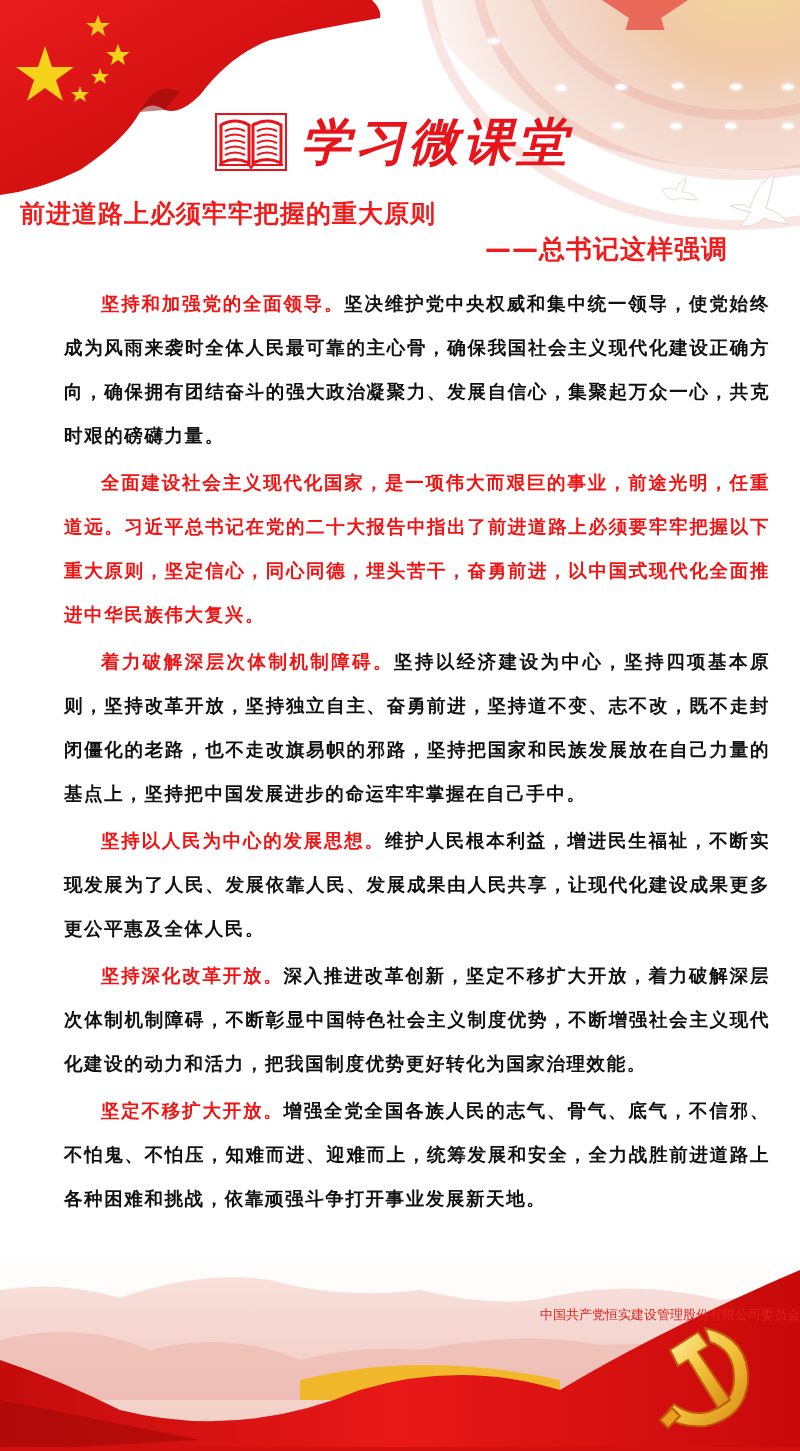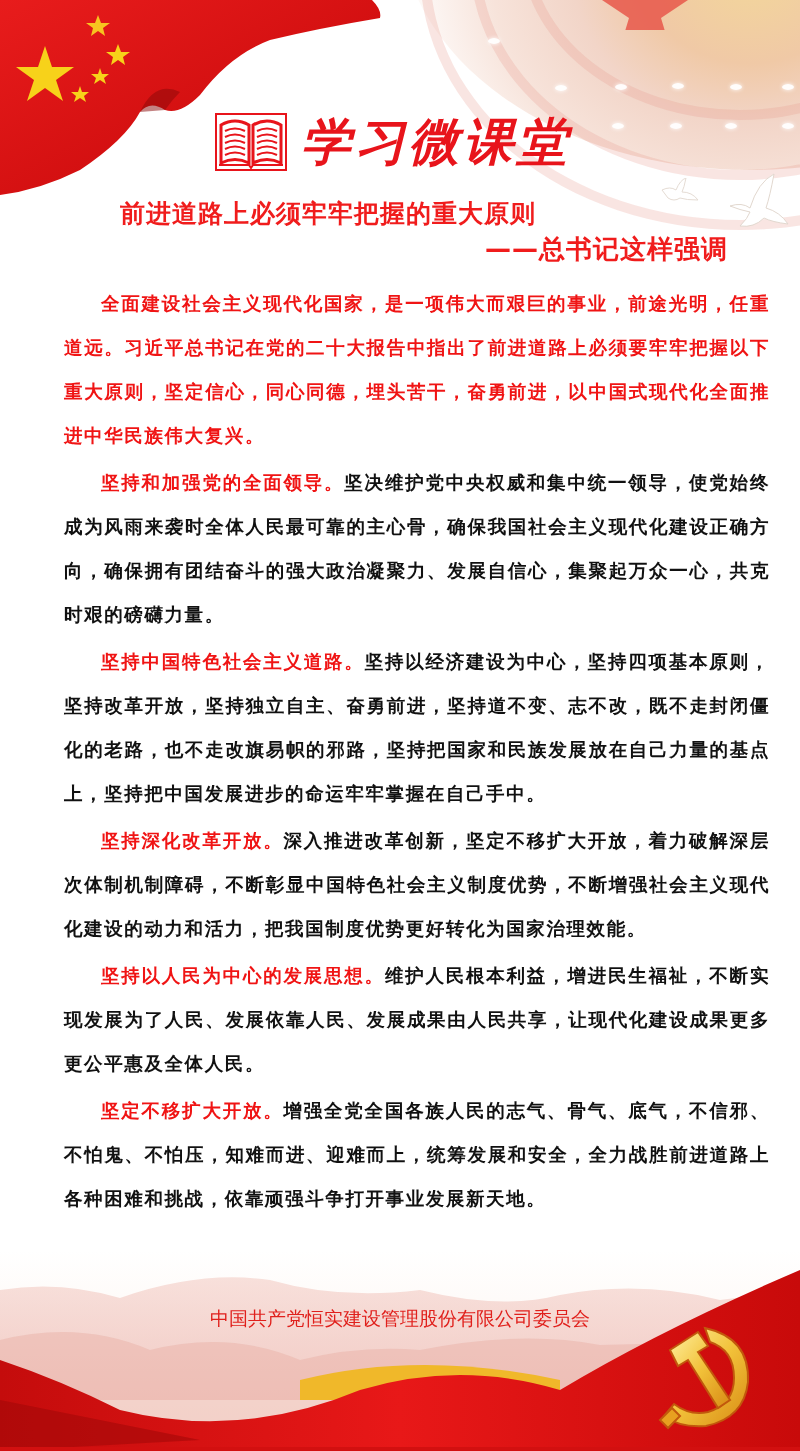--- a/index.html
+++ b/index.html
@@ -21,36 +21,36 @@
   .flag { position: absolute; left: 0; top: 0; }
   .bottom-decor { position: absolute; left: 0; top: 1250px; width: 800px; height: 201px; overflow: hidden; }
   .logo-row {
     position: absolute; left: 215px; top: 112px; height: 60px; display: flex; align-items: center;
   }
   .logo-title {
     font-family: "DejaVu Serif", "Liberation Serif", serif; color: #e8141b; font-size: 50px;
     font-style: italic; font-weight: bold; letter-spacing: 4px; margin-left: 14px; line-height: 1;
   }
   .subtitle {
-    position: absolute; left: 0; width: 636px; top: 197px; text-align: center;
+    position: absolute; left: 0; width: 636px; top: 197px; text-align: left;
     color: #f01c1c; font-weight: bold; font-size: 25px; letter-spacing: 1px; padding-left: 20px; box-sizing: border-box;
   }
   .byline {
     position: absolute; right: 72px; top: 232px; color: #f01c1c; font-weight: bold; font-size: 26px; letter-spacing: 1px;
   }
   .content { position: absolute; left: 64px; top: 282px; width: 706px; }
   .para {
     font-weight: bold; font-size: 18.5px; line-height: 44px; color: #111111;
     text-indent: 2em; margin: 0 0 3px 0; text-align: justify; letter-spacing: 1.6px;
   }
   .para.intro { color: #f01414; }
   .para .lead { color: #f01414; }
   .footer-org {
-    position: absolute; left: 0; width: 800px; top: 1306px; text-align: center;
-    font-family: "DejaVu Serif", "Liberation Serif", serif; color: #e0201c; font-size: 19px;
+    position: absolute; left: 0; width: 800px; top: 1306px; text-align: right;
+    font-family: "DejaVu Serif", "Liberation Serif", serif; color: #e0201c; font-size: 13px;
   }
 </style>
 </head>
 <body>
 
 <div class="top-decor">
   <div class="hall"></div>
   <div class="hall-ring" style="left:520px;top:-230px;width:420px;height:330px;"></div>
   <div class="hall-ring" style="left:470px;top:-260px;width:520px;height:420px;"></div>
   <div class="hall-ring" style="left:420px;top:-290px;width:620px;height:500px;"></div>
@@ -114,33 +114,33 @@
     </g>
     <path d="M4,52 L34,52 L36,55 L38,52 L68,52" stroke="#e8141b" stroke-width="2" fill="none"></path>
   </svg>
   <span class="logo-title">学习微课堂</span>
 </div>
 
 <div class="subtitle">前进道路上必须牢牢把握的重大原则</div>
 <div class="byline">——总书记这样强调</div>
 
 <div class="content">
-  <p class="para intro">全面建设社会主义现代化国家，是一项伟大而艰巨的事业，前途光明，任重道远。习近平总书记在党的二十大报告中指出了前进道路上必须要牢牢把握以下重大原则，坚定信心，同心同德，埋头苦干，奋勇前进，以中国式现代化全面推进中华民族伟大复兴。</p>
-
   <p class="para">
     <span class="lead">坚持和加强党的全面领导。</span><span>坚决维护党中央权威和集中统一领导，使党始终成为风雨来袭时全体人民最可靠的主心骨，确保我国社会主义现代化建设正确方向，确保拥有团结奋斗的强大政治凝聚力、发展自信心，集聚起万众一心，共克时艰的磅礴力量。</span>
   </p>
+
+  <p class="para intro">全面建设社会主义现代化国家，是一项伟大而艰巨的事业，前途光明，任重道远。习近平总书记在党的二十大报告中指出了前进道路上必须要牢牢把握以下重大原则，坚定信心，同心同德，埋头苦干，奋勇前进，以中国式现代化全面推进中华民族伟大复兴。</p>
   <p class="para">
-    <span class="lead">坚持中国特色社会主义道路。</span><span>坚持以经济建设为中心，坚持四项基本原则，坚持改革开放，坚持独立自主、奋勇前进，坚持道不变、志不改，既不走封闭僵化的老路，也不走改旗易帜的邪路，坚持把国家和民族发展放在自己力量的基点上，坚持把中国发展进步的命运牢牢掌握在自己手中。</span>
+    <span class="lead">着力破解深层次体制机制障碍。</span><span>坚持以经济建设为中心，坚持四项基本原则，坚持改革开放，坚持独立自主、奋勇前进，坚持道不变、志不改，既不走封闭僵化的老路，也不走改旗易帜的邪路，坚持把国家和民族发展放在自己力量的基点上，坚持把中国发展进步的命运牢牢掌握在自己手中。</span>
+  </p>
+  <p class="para">
+    <span class="lead">坚持以人民为中心的发展思想。</span><span>维护人民根本利益，增进民生福祉，不断实现发展为了人民、发展依靠人民、发展成果由人民共享，让现代化建设成果更多更公平惠及全体人民。</span>
   </p>
   <p class="para">
     <span class="lead">坚持深化改革开放。</span><span>深入推进改革创新，坚定不移扩大开放，着力破解深层次体制机制障碍，不断彰显中国特色社会主义制度优势，不断增强社会主义现代化建设的动力和活力，把我国制度优势更好转化为国家治理效能。</span>
-  </p>
-  <p class="para">
-    <span class="lead">坚持以人民为中心的发展思想。</span><span>维护人民根本利益，增进民生福祉，不断实现发展为了人民、发展依靠人民、发展成果由人民共享，让现代化建设成果更多更公平惠及全体人民。</span>
   </p>
   <p class="para">
     <span class="lead">坚定不移扩大开放。</span><span>增强全党全国各族人民的志气、骨气、底气，不信邪、不怕鬼、不怕压，知难而进、迎难而上，统筹发展和安全，全力战胜前进道路上各种困难和挑战，依靠顽强斗争打开事业发展新天地。</span>
   </p>
 </div>
 
 <div class="bottom-decor">
   <svg width="800" height="201" viewBox="0 0 800 201">
     <defs>
       <linearGradient id="sky" x1="0" y1="0" x2="0" y2="1">

